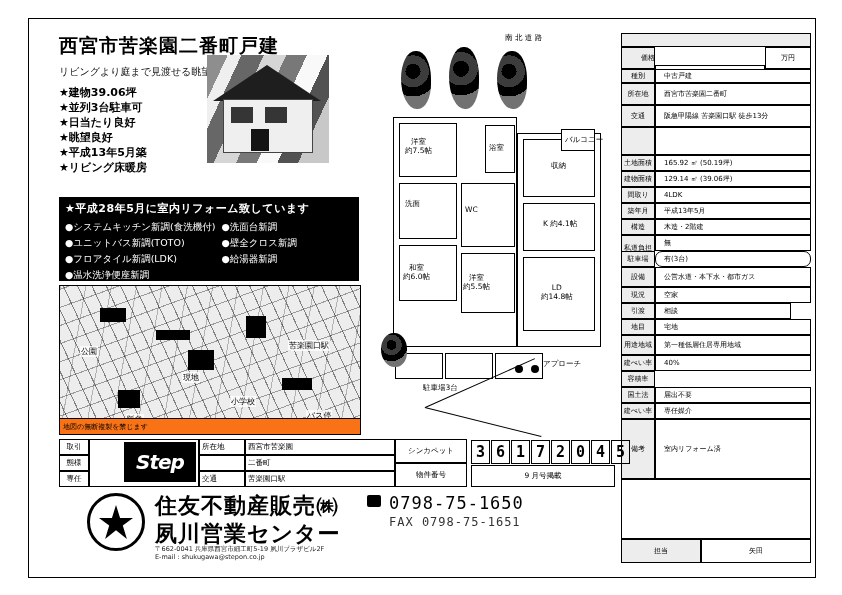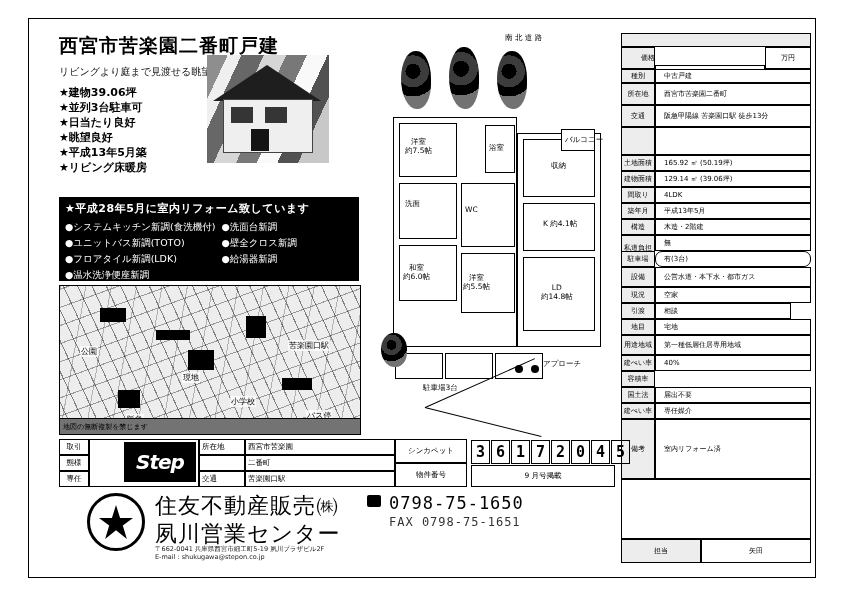--- a/index.html
+++ b/index.html
@@ -36,21 +36,21 @@
   #map .mbg{position:absolute;inset:0;
     background-image:
       repeating-linear-gradient(65deg,rgba(0,0,0,.45) 0 1px,transparent 1px 13px),
       repeating-linear-gradient(-20deg,rgba(0,0,0,.35) 0 1px,transparent 1px 17px),
       repeating-linear-gradient(100deg,rgba(0,0,0,.25) 0 1px,transparent 1px 25px);
     background-color:#ededed;}
   #map .blot{position:absolute;background:#000;}
   #map .mark{position:absolute;width:26px;height:20px;background:#000;}
   #map .mlabel{position:absolute;font-size:8px;color:#000;background:rgba(255,255,255,.75);padding:0 1px;}
   #map .scalebar{position:absolute;left:6px;bottom:4px;width:108px;height:8px;border:1px solid #000;background:repeating-linear-gradient(90deg,#000 0 9px,#fff 9px 18px);}
-  #map .mapfoot{position:absolute;left:0;right:0;bottom:-1px;height:16px;background:#737373;border-top:1px solid #000;font-size:7px;display:flex;align-items:center;padding-left:3px;color:#000;}
+  #map .mapfoot{position:absolute;left:0;right:0;bottom:-1px;height:16px;background:#f97316;border-top:1px solid #000;font-size:7px;display:flex;align-items:center;padding-left:3px;color:#000;}
 
   
   #plan{position:absolute;left:336px;top:14px;width:252px;height:400px;}
   #plan .pl{position:absolute;box-sizing:border-box;border:1px solid #000;background:#fff;}
   #plan .lb{position:absolute;font-size:7.5px;color:#000;text-align:center;line-height:9px;white-space:nowrap;}
   #plan .tree{position:absolute;border-radius:50% 50% 45% 55%;
       background:radial-gradient(circle at 40% 35%, #000 0 18%, #555 18% 38%, #000 38% 60%, #777 60% 100%);
       filter:contrast(160%);}
   #plan .car{position:absolute;border:1px solid #000;background:#fff;}
   #plan .dot{position:absolute;background:#000;border-radius:50%;}
@@ -70,21 +70,21 @@
   .steplogo{position:absolute;left:34px;top:2px;width:72px;height:40px;background:#000;color:#fff;display:flex;align-items:center;justify-content:center;font-size:20px;font-weight:bold;font-style:italic;letter-spacing:-1px;}
   .digits{position:absolute;display:flex;}
   .digits .d{width:17px;height:22px;border:1px solid #000;margin-right:1px;display:flex;align-items:center;justify-content:center;font-size:15px;font-weight:bold;font-family:"DejaVu Sans Mono","Liberation Mono",monospace;}
 
   
   #footer{position:absolute;left:30px;top:470px;width:556px;height:74px;}
   #logo{position:absolute;left:28px;top:4px;width:58px;height:58px;}
   #logo .ring{position:absolute;inset:0;border:3px solid #000;border-radius:50%;}
   #logo .inner{position:absolute;left:12px;top:12px;width:34px;height:34px;background:#000;
      clip-path:polygon(50% 0,62% 38%,100% 38%,70% 60%,82% 100%,50% 74%,18% 100%,30% 60%,0 38%,38% 38%);}
-  .cname{position:absolute;font-weight:normal;letter-spacing:1px;}
+  .cname{position:absolute;font-weight:bold;letter-spacing:1px;}
   .cname1{left:96px;top:2px;font-size:22px;}
   .cname2{left:96px;top:30px;font-size:22px;}
   .tel{position:absolute;left:330px;top:4px;font-size:17px;letter-spacing:1px;font-family:"DejaVu Sans Mono","Liberation Mono",monospace;}
   .fax{position:absolute;left:330px;top:26px;font-size:12px;letter-spacing:1px;font-family:"DejaVu Sans Mono","Liberation Mono",monospace;color:#333;}
   .addr{position:absolute;left:96px;top:56px;font-size:6.5px;color:#222;}
   .addr2{position:absolute;left:96px;top:64px;font-size:6.5px;color:#222;}
   .telicon{position:absolute;left:308px;top:6px;width:14px;height:12px;background:#000;border-radius:2px;}
 </style>
 </head>
 <body>

